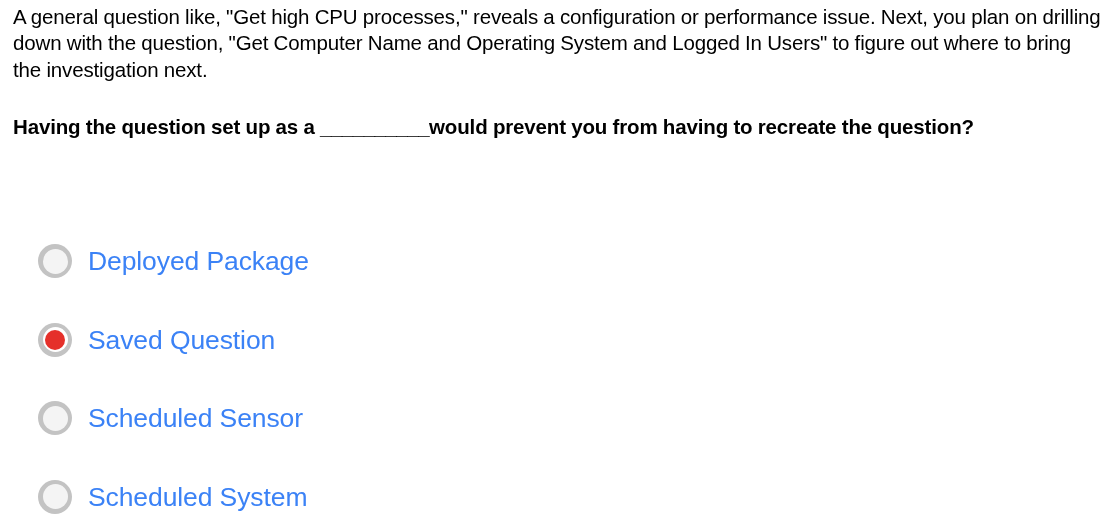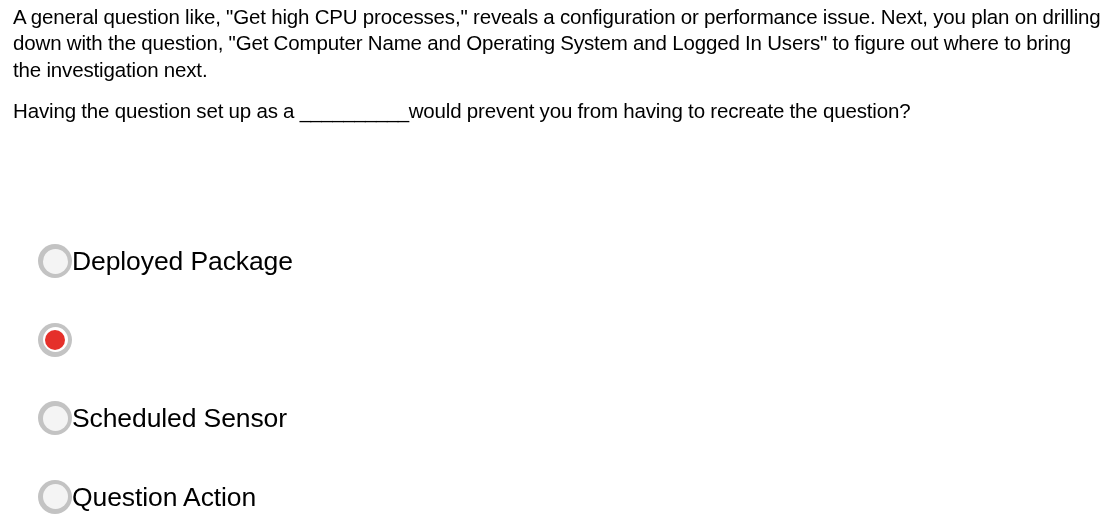--- a/index.html
+++ b/index.html
@@ -30,21 +30,22 @@
   }
   .stem-para {
     margin: 0;
     font-size: 20.5px;
     line-height: 26.4px;
     color: #000000;
     letter-spacing: -0.15px;
     word-spacing: -0.2px;
   }
   .stem-para.second {
-    margin-top: 15px;
+    margin-top: 31px;
+    font-weight: bold;
   }
   .blank {
     letter-spacing: -0.5px;
   }
 
   
   .options {
     position: absolute;
     left: 0;
     top: 222px;
@@ -87,23 +88,24 @@
     display: none;
   }
   .radio.checked .dot {
     display: block;
     width: 20px;
     height: 20px;
     border-radius: 50%;
     background: #e5302a;
   }
   .option-label {
+    margin-left: 16px;
     font-size: 26.5px;
     line-height: 30px;
-    color: #000000;
+    color: #3b82f6;
     letter-spacing: -0.1px;
     white-space: nowrap;
   }
 </style>
 </head>
 <body>
 
 <div class="page">
 
   <div class="stem">
@@ -123,34 +125,35 @@
       </span>
       <span class="option-label">Deployed Package</span>
     </div>
 
     <div class="option-row">
       <span class="radio checked">
         <span class="inner">
           <span class="dot"></span>
         </span>
       </span>
+      <span class="option-label">Saved Question</span>
     </div>
 
     <div class="option-row">
       <span class="radio">
         <span class="inner">
           
         </span>
       </span>
       <span class="option-label">Scheduled Sensor</span>
     </div>
 
     <div class="option-row">
       <span class="radio">
         <span class="inner">
           
         </span>
       </span>
-      <span class="option-label">Question Action</span>
+      <span class="option-label">Scheduled System</span>
     </div>
 
   </div>
 </div>
 
 </body></html>

